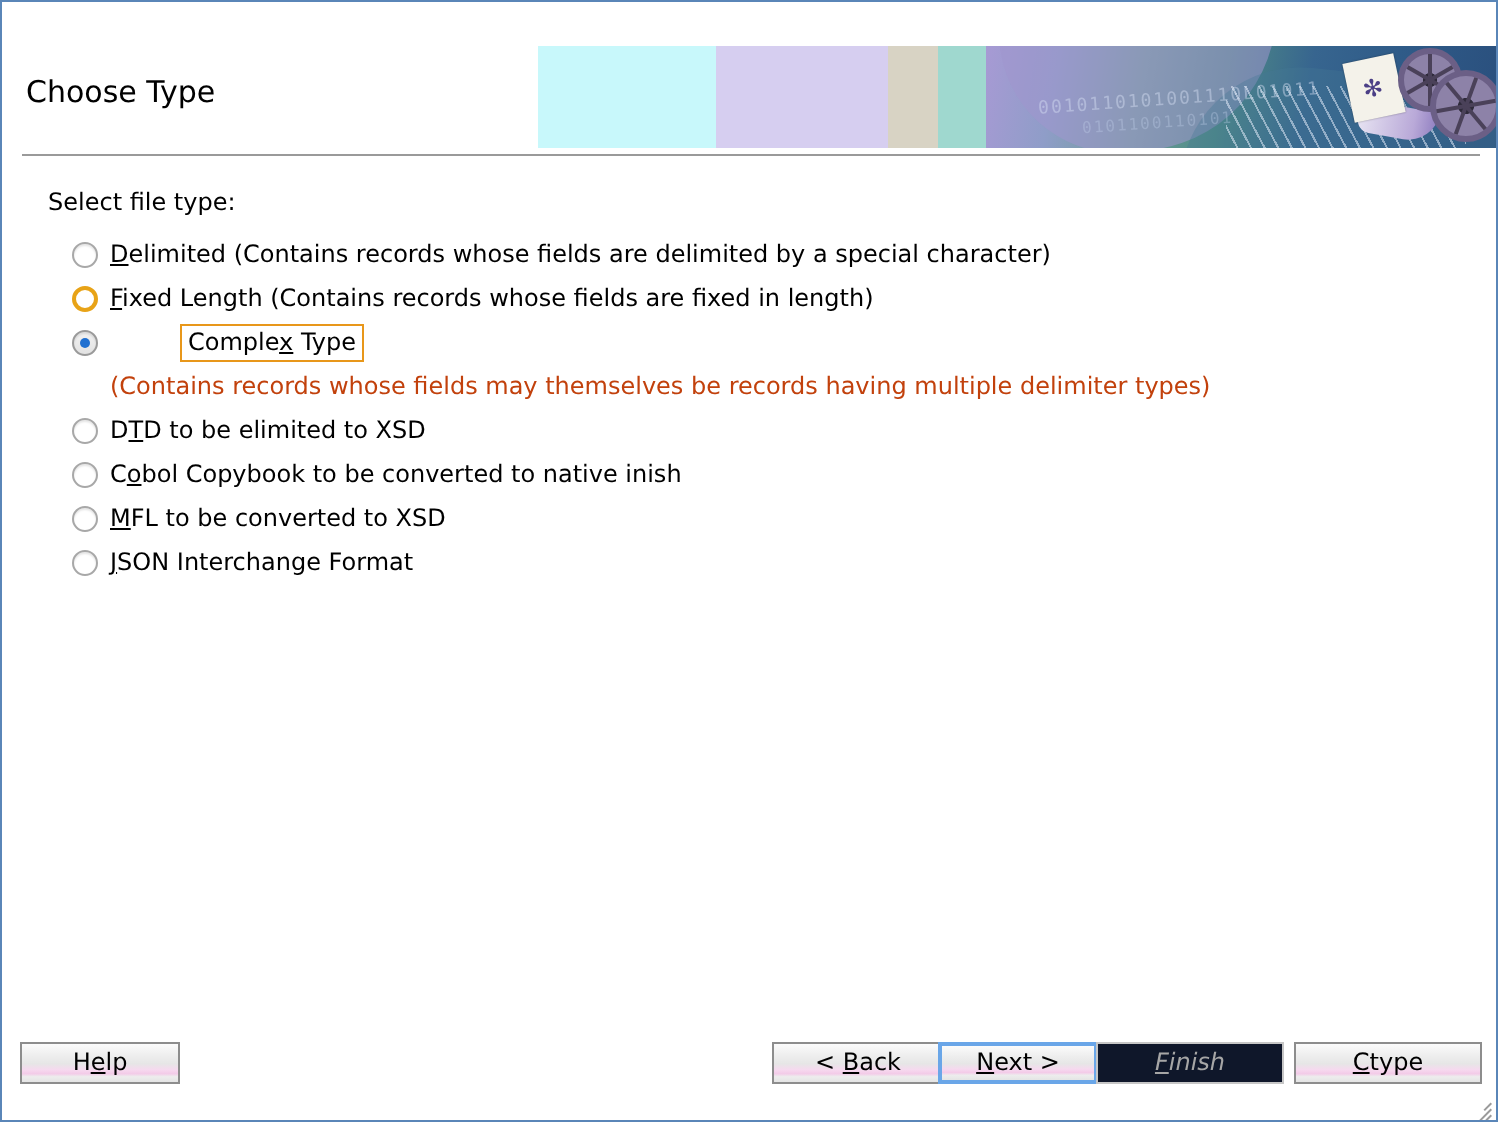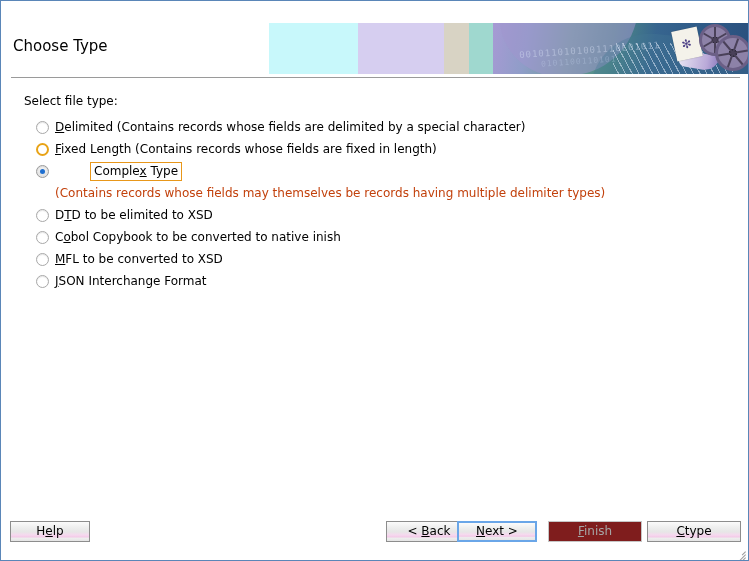--- a/index.html
+++ b/index.html
@@ -303,25 +303,26 @@
     line-height: 19px;
     cursor: default;
   }
   .btn.focused {
     border: 2px solid #6aa6e8;
     line-height: 17px;
   }
   .btn.disabled {
     color: #a6a6a6;
     border: 1px solid #c6c6c6;
-    background: #7f1d1d;
+    background: #0f172a;
+    font-style: italic;
   }
   .btn-help   { left: 8px;   width: 80px; }
   .btn-back   { left: 363px; width: 86px; margin-left: 21px; }
-  .btn-next   { left: 455px; width: 80px; }
+  .btn-next   { left: 467px; width: 80px; }
   .btn-finish { left: 546px; width: 94px; }
   .btn-cancel { left: 645px; width: 94px; }
 
   .grip {
     position: absolute;
     right: 3px; bottom: 2px;
     width: 12px; height: 12px;
   }
   .grip i {
     position: absolute;

